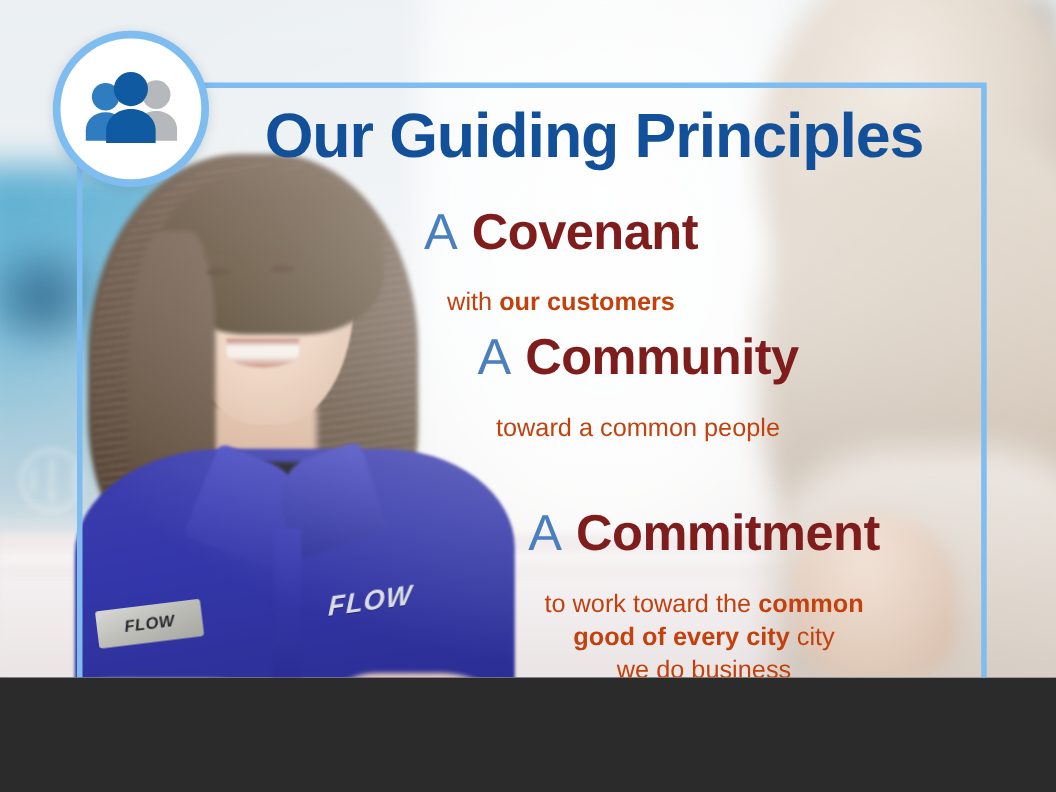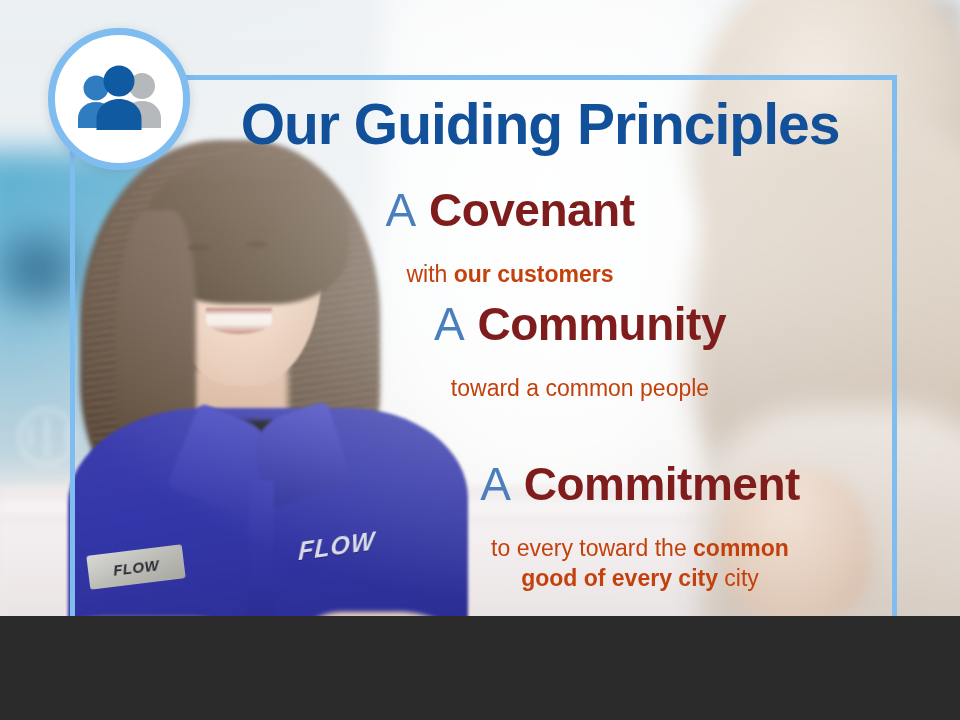--- a/index.html
+++ b/index.html
@@ -408,21 +408,24 @@
     </div>
   </div>
 
   <div class="principle" id="principle-2">
     <div class="p-head">
       <span class="p-article">A</span>
       <span class="p-word">Commitment</span>
     </div>
     <div class="p-sub">
       <div>
-        <span class="r">to every toward the </span><span class="b">common</span>
+        <span class="r">to work toward the </span><span class="b">common</span>
       </div>
       <div>
         <span class="b">good of every city</span><span class="r"> city</span>
       </div>
+      <div>
+        <span class="r">we do business</span>
+      </div>
     </div>
   </div>
 
 </div>
 
 </body></html>

